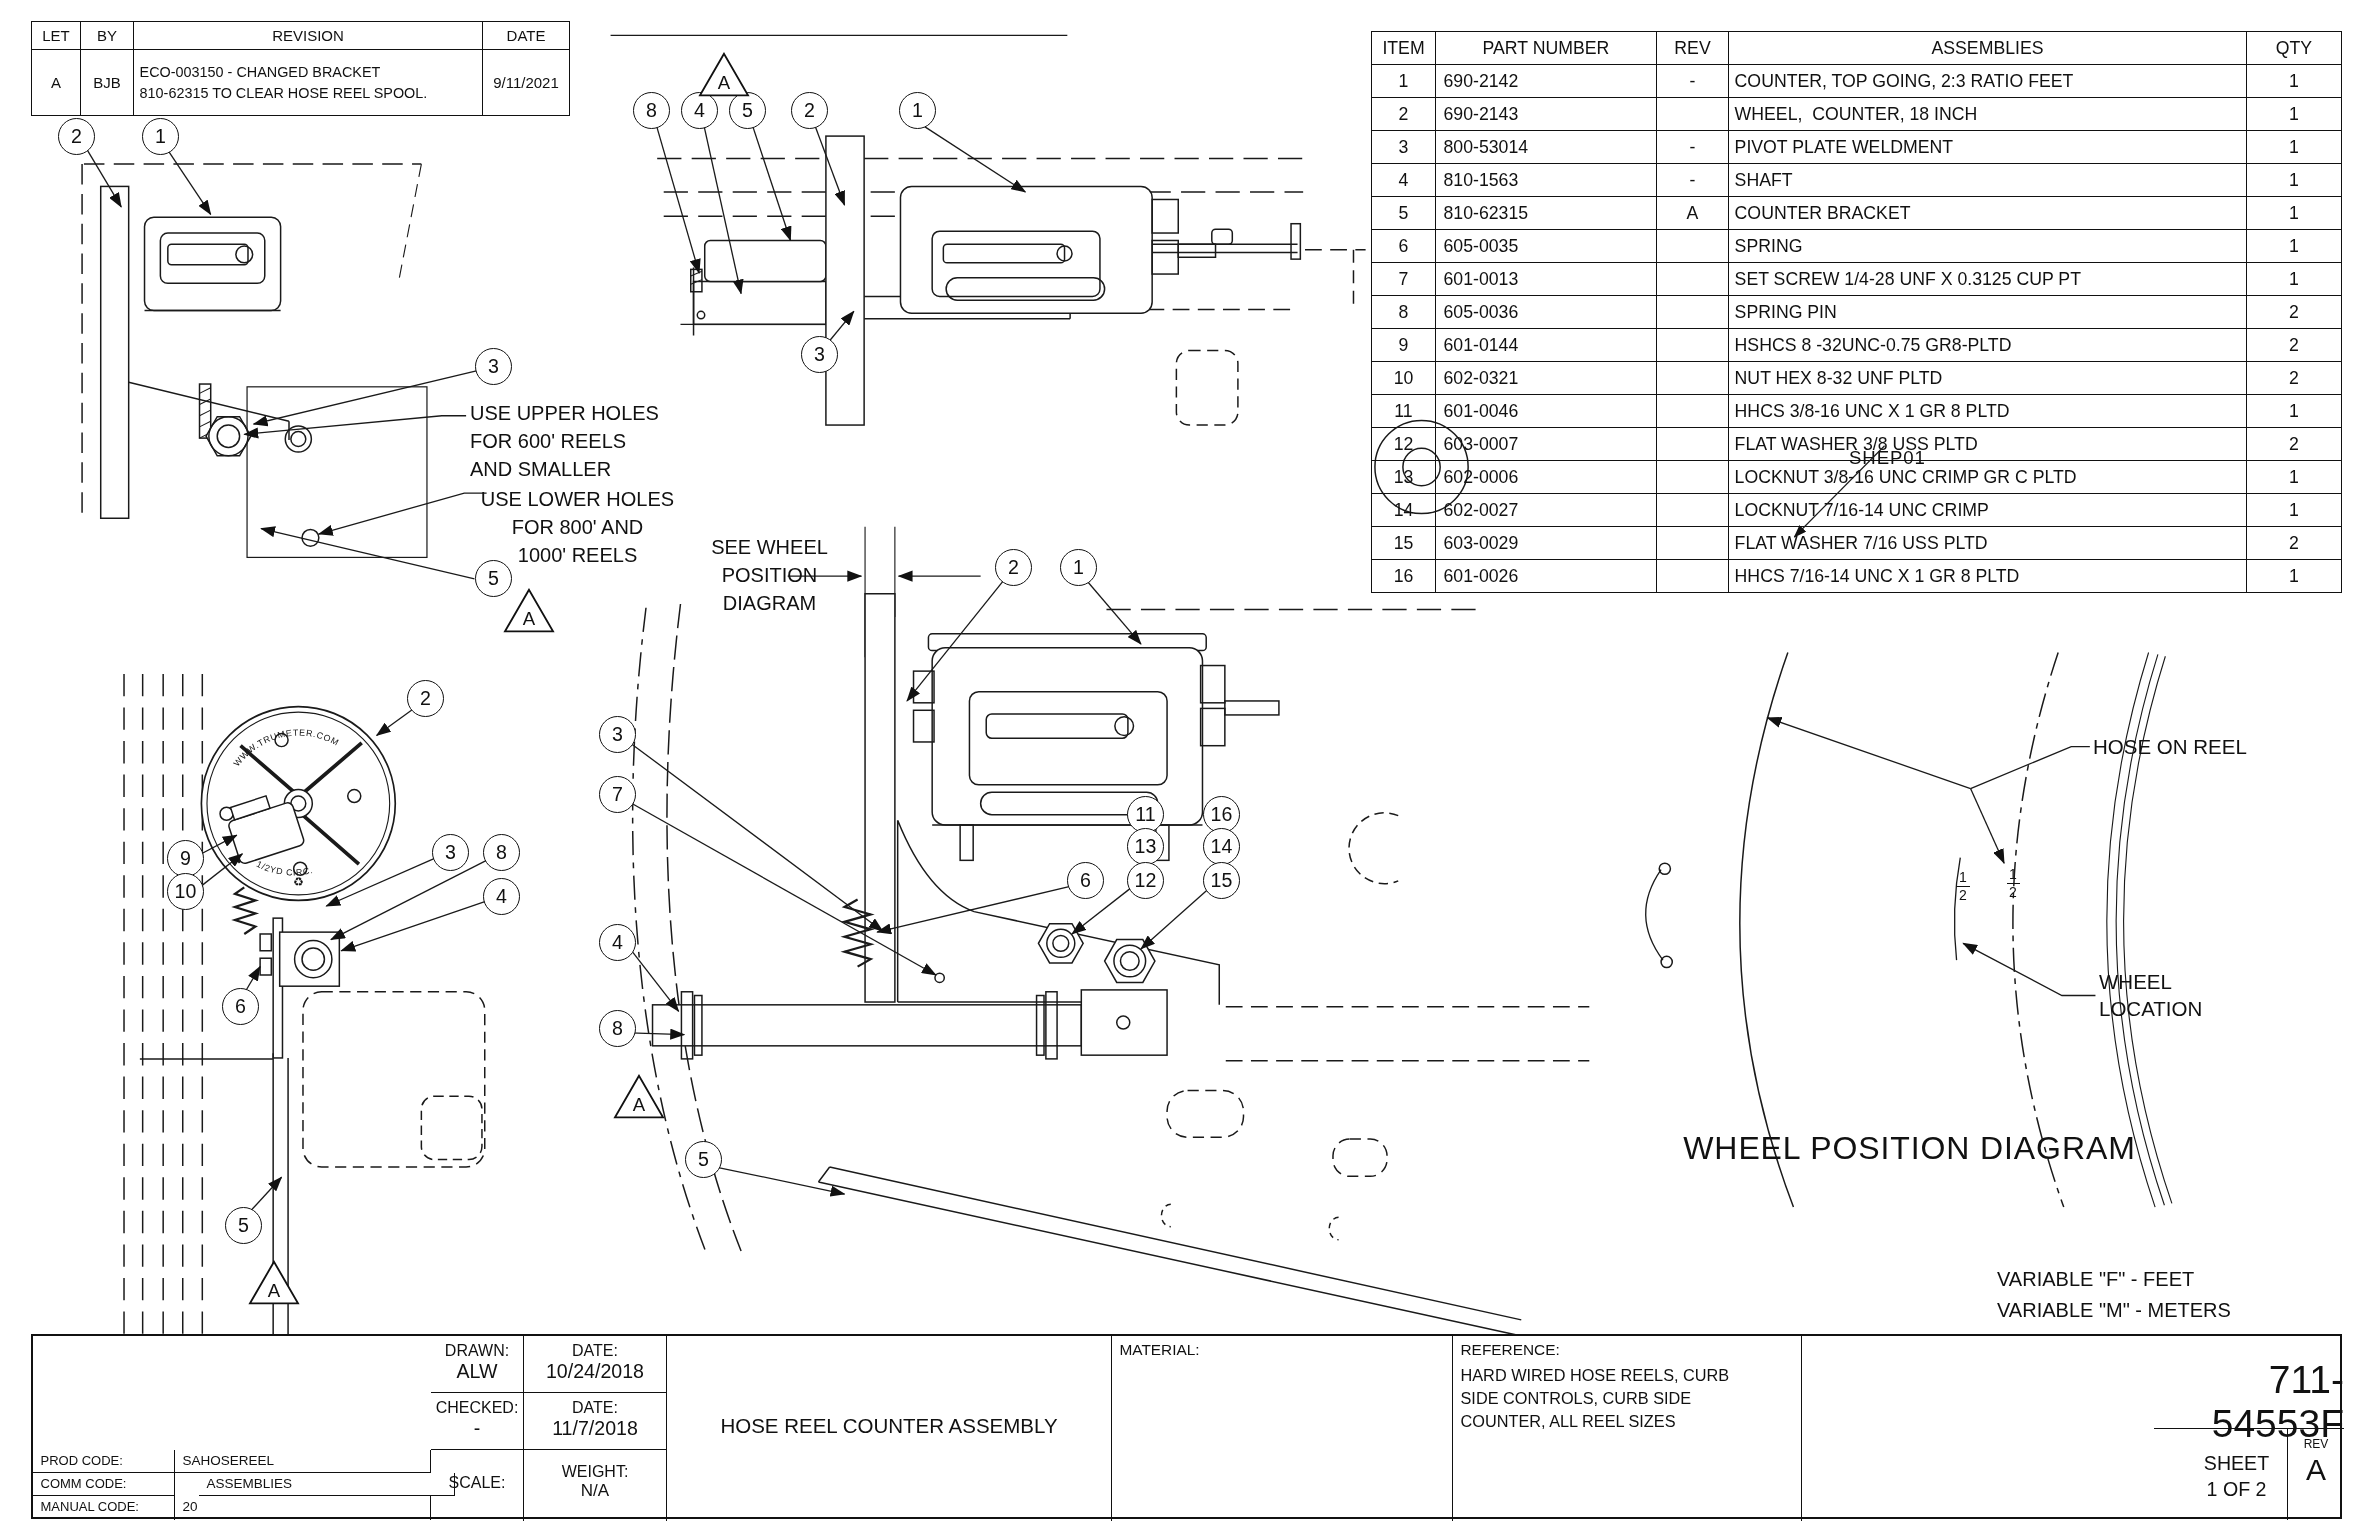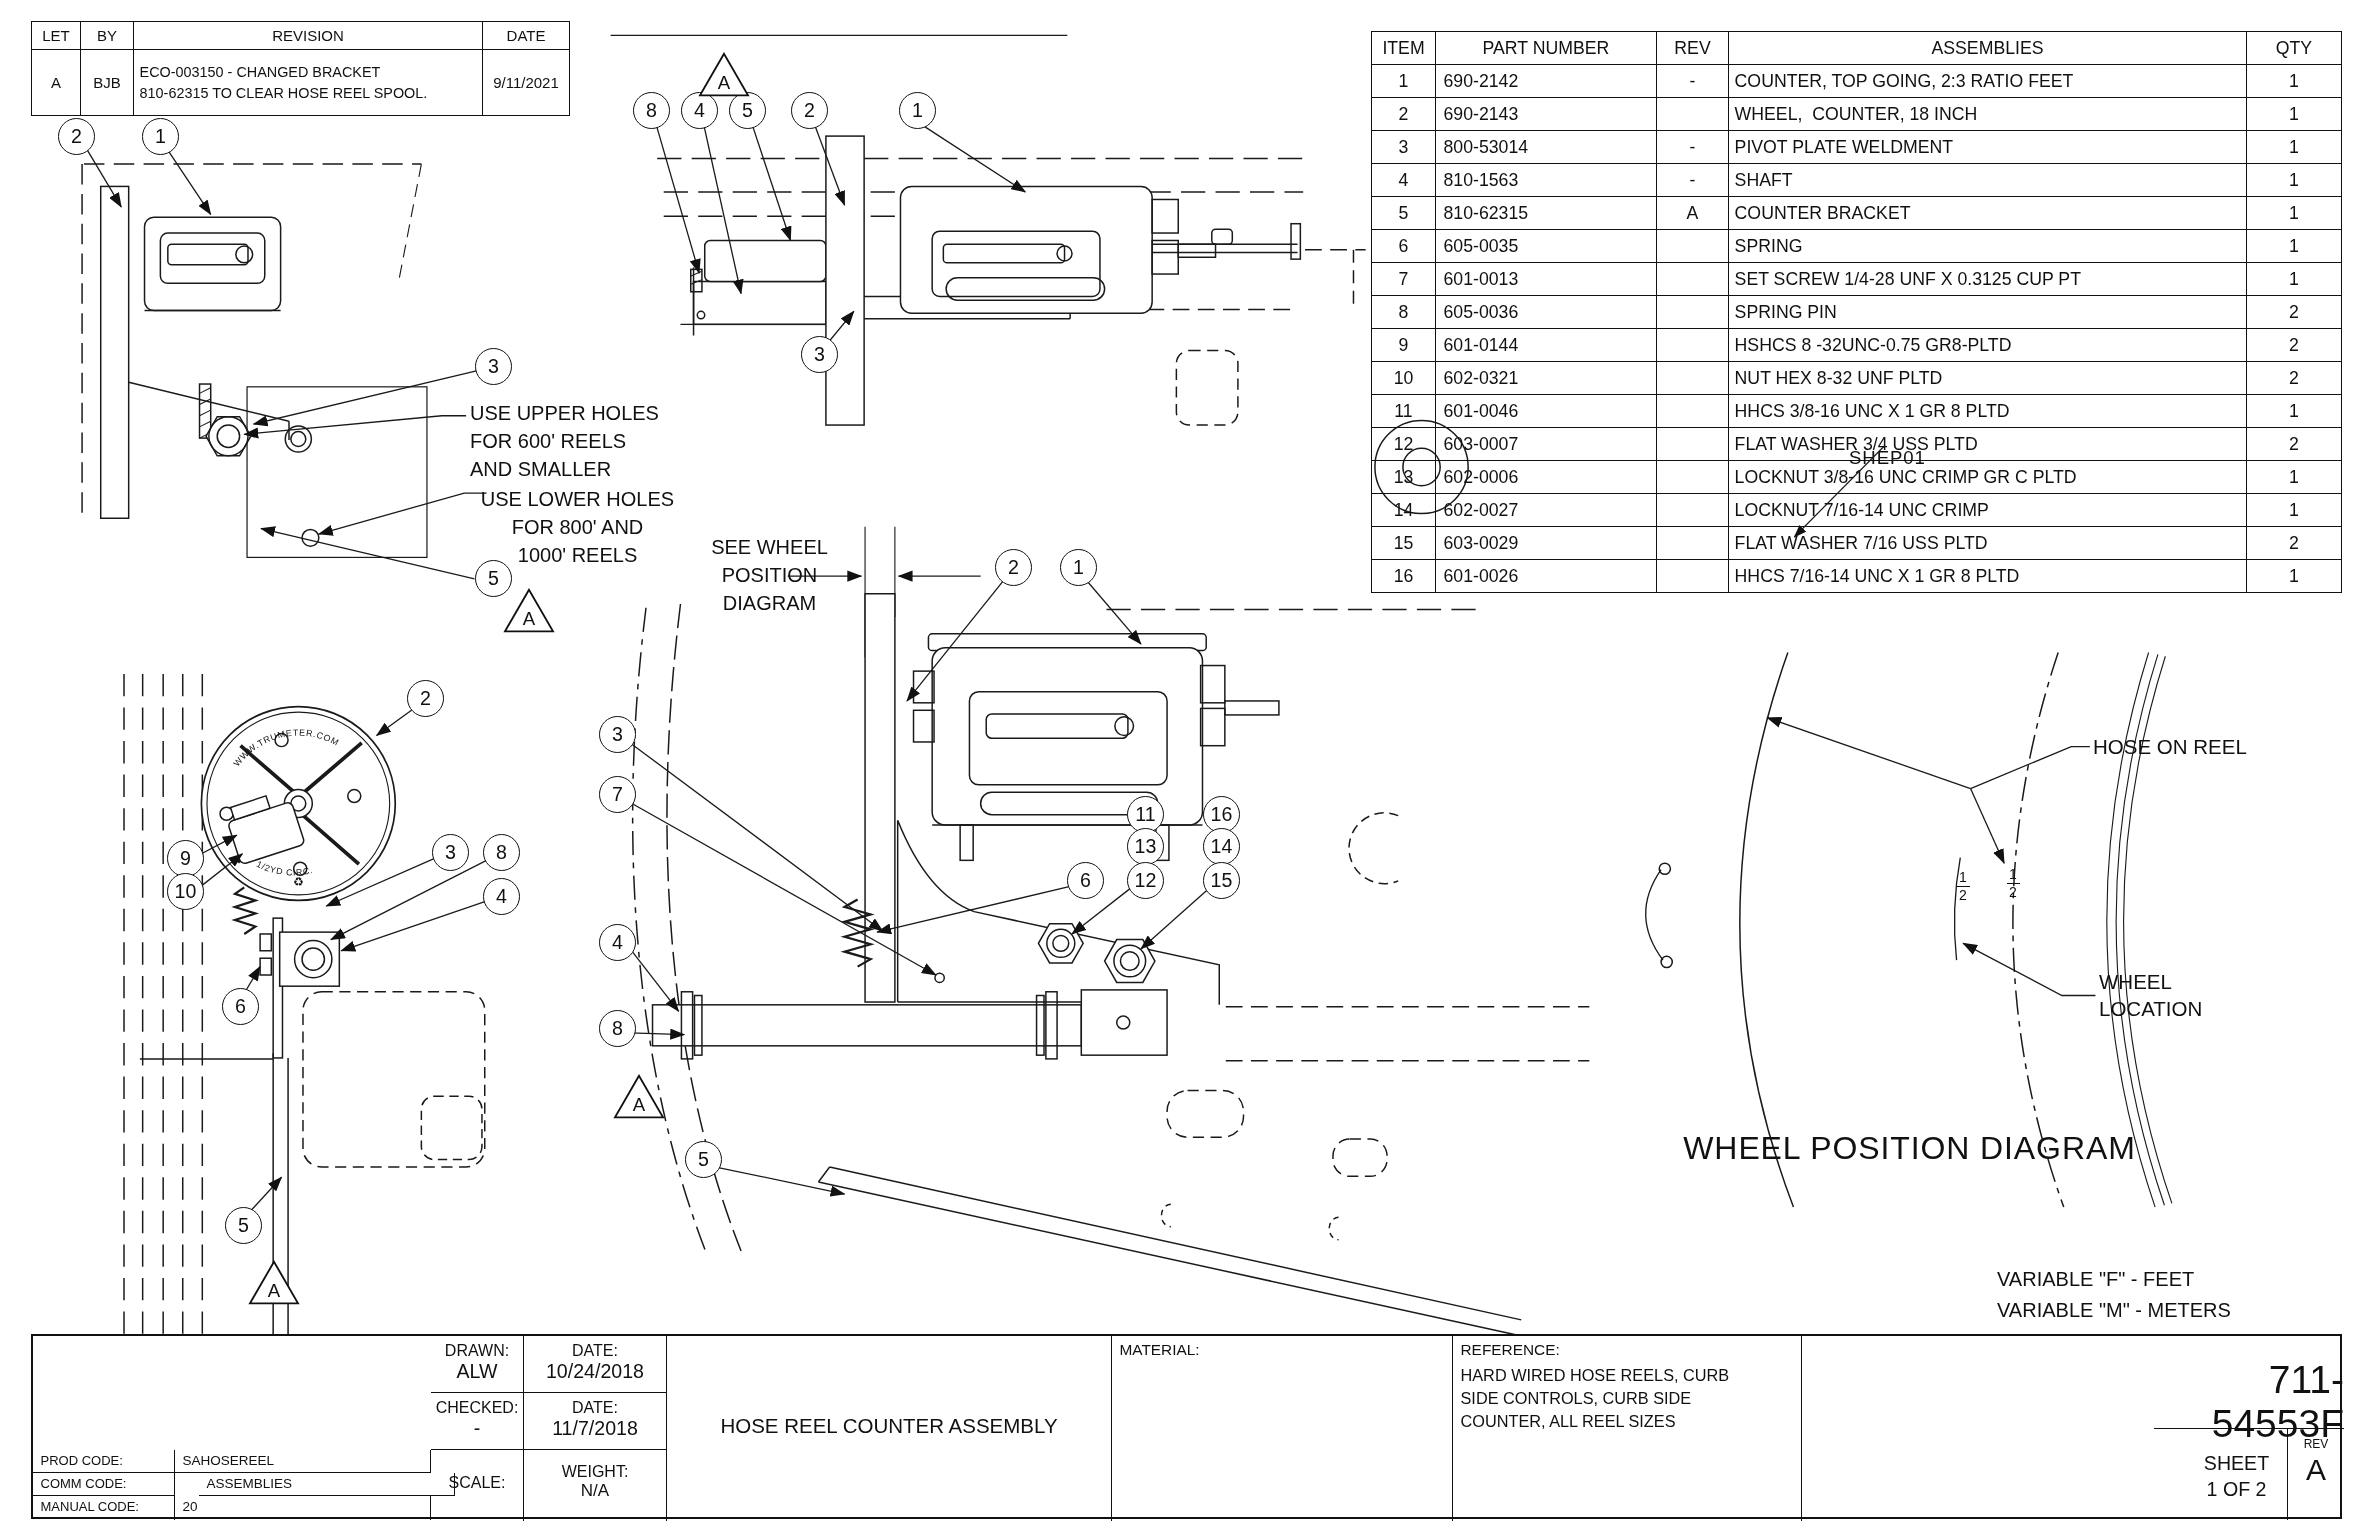--- a/index.html
+++ b/index.html
@@ -399,21 +399,21 @@
           <td class="c-item">11</td>
           <td class="c-pn">601-0046</td>
           <td class="c-rev"></td>
           <td class="c-desc">HHCS 3/8-16 UNC X 1 GR 8 PLTD</td>
           <td class="c-qty">1</td>
         </tr>
         <tr>
           <td class="c-item">12</td>
           <td class="c-pn">603-0007</td>
           <td class="c-rev"></td>
-          <td class="c-desc">FLAT WASHER 3/4 USS PLTD</td>
+          <td class="c-desc">FLAT WASHER 3/8 USS PLTD</td>
           <td class="c-qty">2</td>
         </tr>
         <tr>
           <td class="c-item">13</td>
           <td class="c-pn">602-0006</td>
           <td class="c-rev"></td>
           <td class="c-desc">LOCKNUT 3/8-16 UNC CRIMP GR C PLTD</td>
           <td class="c-qty">1</td>
         </tr>
         <tr>

